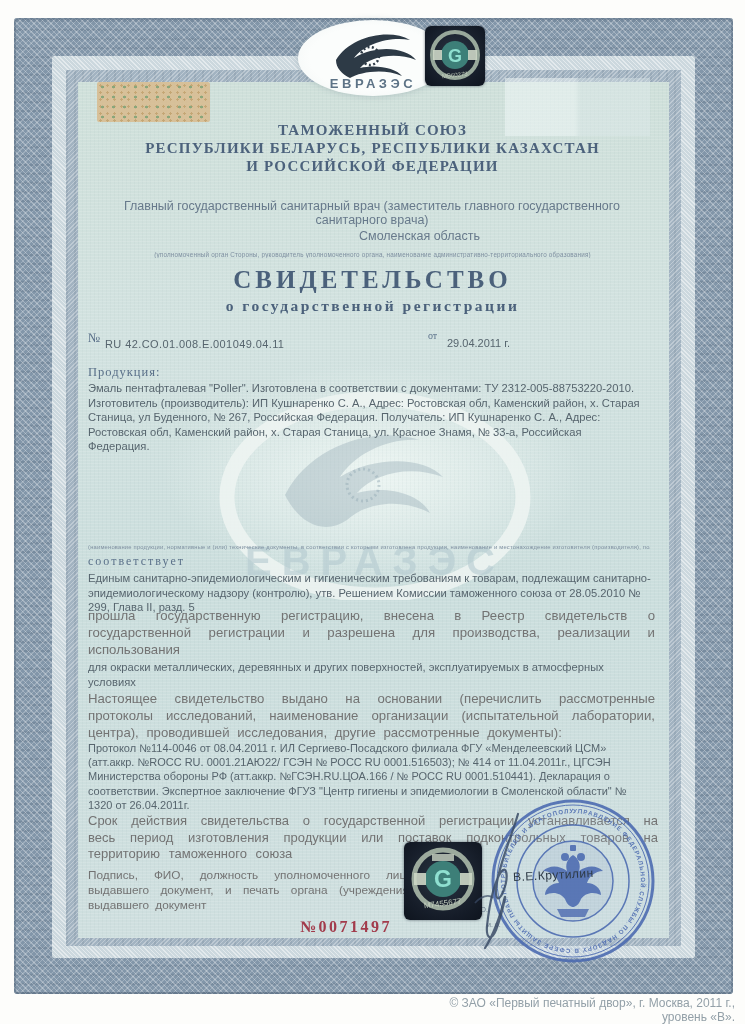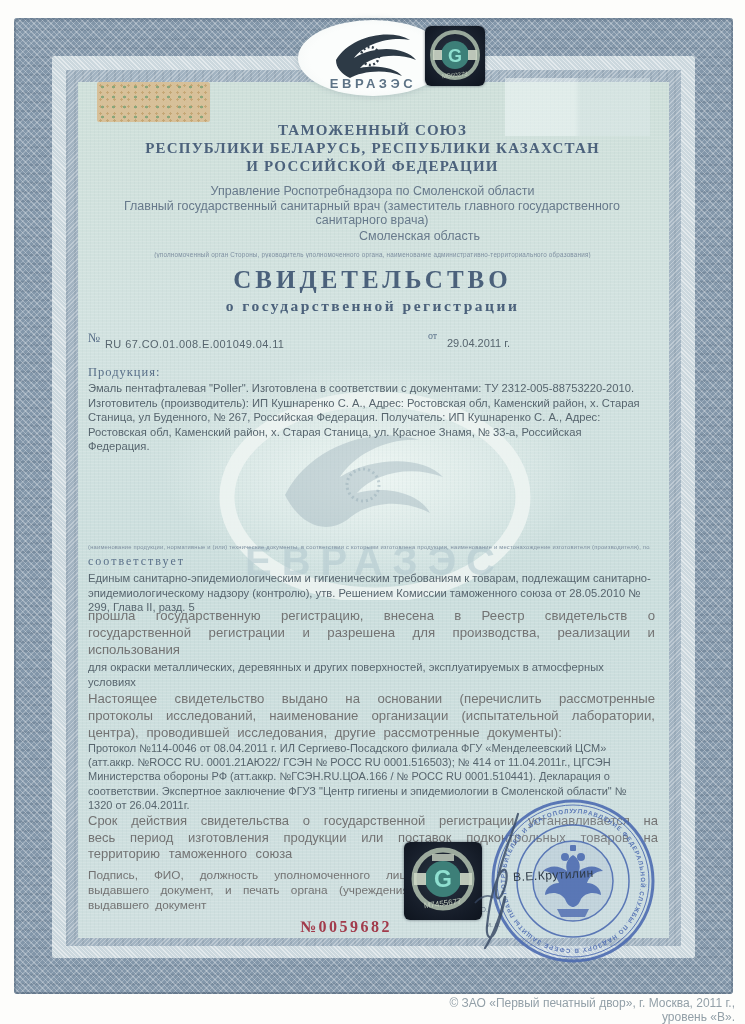--- a/index.html
+++ b/index.html
@@ -107,31 +107,30 @@
       <text x="30" y="51" text-anchor="middle" font-family="Liberation Sans, sans-serif" font-size="6" fill="#c4d0bf" transform="rotate(-6 30 51)">МВ60273</text>
     </svg>
   </div>
 
   <div class="layer">
 
     <div class="t center hdr" style="top:122px;">ТАМОЖЕННЫЙ СОЮЗ</div>
     <div class="t center hdr" style="top:140px;">РЕСПУБЛИКИ БЕЛАРУСЬ, РЕСПУБЛИКИ КАЗАХСТАН</div>
     <div class="t center hdr" style="top:158px;">И РОССИЙСКОЙ ФЕДЕРАЦИИ</div>
 
-    <div class="t center auth" style="top:184px;">Управление Роспотребнадзора по Смоленской области</div>
     <div class="t auth" style="top:199px;left:92px;width:560px;text-align:center;">Главный государственный санитарный врач (заместитель главного государственного санитарного врача)</div>
     <div class="t center auth" style="top:229px;margin-left:47px;">Смоленская область</div>
 
     <div class="t center cap" style="top:251px;">(уполномоченный орган Стороны, руководитель уполномоченного органа, наименование административно-территориального образования)</div>
 
     <div class="t center title-main" style="top:266px;">СВИДЕТЕЛЬСТВО</div>
     <div class="t center title-sub" style="top:297px;">о государственной регистрации</div>
 
     <div class="t serifform" style="left:88px;top:330px;font-size:13px;">№</div>
-    <div class="t sansfill" style="left:105px;top:338px;font-size:11px;letter-spacing:.4px;">RU 67.CO.01.008.Е.001049.04.11</div>
+    <div class="t sansfill" style="left:105px;top:338px;font-size:11px;letter-spacing:.4px;">RU 42.CO.01.008.Е.001049.04.11</div>
     <div class="t serifform" style="left:428px;top:330px;font-size:10px;">от</div>
     <div class="t sansfill" style="left:447px;top:337px;font-size:11px;">29.04.2011 г.</div>
 
     <div class="t serifform" style="left:88px;top:365px;font-size:12.5px;letter-spacing:1px;">Продукция:</div>
     <div class="t sansfill para" style="left:88px;top:381px;width:558px;">Эмаль пентафталевая "Poller". Изготовлена в соответствии с документами: ТУ 2312-005-88753220-2010. Изготовитель (производитель): ИП Кушнаренко С. А., Адрес: Ростовская обл, Каменский район, х. Старая Станица, ул Буденного, № 267, Российская Федерация. Получатель: ИП Кушнаренко С. А., Адрес: Ростовская обл, Каменский район, х. Старая Станица, ул. Красное Знамя, № 33-а, Российская Федерация.</div>
 
     <div class="t cap" style="left:88px;top:544px;width:562px;font-size:5.8px;">(наименование продукции, нормативные и (или) технические документы, в соответствии с которыми изготовлена продукция, наименование и местонахождение изготовителя (производителя), получателя)</div>
 
     <div class="t serifform" style="left:88px;top:554px;font-size:12px;letter-spacing:2px;">соответствует</div>
     <div class="t sansfill para" style="left:88px;top:571px;width:565px;">Единым санитарно-эпидемиологическим и гигиеническим требованиям к товарам, подлежащим санитарно-эпидемиологическому надзору (контролю), утв. Решением Комиссии таможенного союза от 28.05.2010 № 299, Глава II, разд. 5</div>
@@ -139,21 +138,21 @@
     <div class="t jpara" style="left:88px;top:607px;width:567px;">прошла государственную регистрацию, внесена в Реестр свидетельств о государственной регистрации и разрешена для производства, реализации и использования</div>
     <div class="t sansfill para" style="left:88px;top:660px;width:565px;">для окраски металлических, деревянных и других поверхностей, эксплуатируемых в атмосферных условиях</div>
 
     <div class="t jpara" style="left:88px;top:690px;width:567px;word-spacing:4px;">Настоящее свидетельство выдано на основании (перечислить рассмотренные протоколы исследований, наименование организации (испытательной лаборатории, центра), проводившей исследования, другие рассмотренные документы):</div>
     <div class="t sansfill para" style="left:88px;top:741px;width:558px;font-size:11px;line-height:14.2px;">Протокол №114-0046 от 08.04.2011 г. ИЛ Сергиево-Посадского филиала ФГУ «Менделеевский ЦСМ» (атт.аккр. №ROCC RU. 0001.21АЮ22/ ГСЭН № РОСС RU 0001.516503); № 414 от 11.04.2011г., ЦГСЭН Министерства обороны РФ (атт.аккр. №ГСЭН.RU.ЦОА.166 / № РОСС RU 0001.510441). Декларация о соответствии. Экспертное заключение ФГУЗ "Центр гигиены и эпидемиологии в Смоленской области" № 1320 от 26.04.2011г.</div>
 
     <div class="t jpara" style="left:88px;top:813px;width:570px;word-spacing:5px;font-size:13px;line-height:16.5px;">Срок действия свидетельства о государственной регистрации устанавливается на весь период изготовления продукции или поставок подконтрольных товаров на территорию таможенного союза</div>
 
     <div class="t jpara" style="left:88px;top:868px;width:328px;font-size:11.8px;line-height:15px;word-spacing:3px;">Подпись, ФИО, должность уполномоченного лица, выдавшего документ, и печать органа (учреждения), выдавшего документ</div>
 
-    <div class="t serial" style="left:300px;top:918px;">№0059682</div>
+    <div class="t serial" style="left:300px;top:918px;">№0071497</div>
 
     <div class="tiny-cap" style="left:462px;top:906px;">(Ф. И.О.</div>
     <div class="tiny-cap" style="left:487px;top:921px;">и. о.</div>
 
     <div class="t footer" style="left:420px;top:996px;width:315px;">© ЗАО «Первый печатный двор»,  г. Москва,  2011 г., уровень «В».</div>
   </div>
 
   <div class="holo holo-bottom">
     <svg width="78" height="78" viewBox="0 0 78 78">
       <circle cx="39" cy="37" r="29" fill="none" stroke="#b3c2b0" stroke-width="5" opacity="0.85"></circle>

